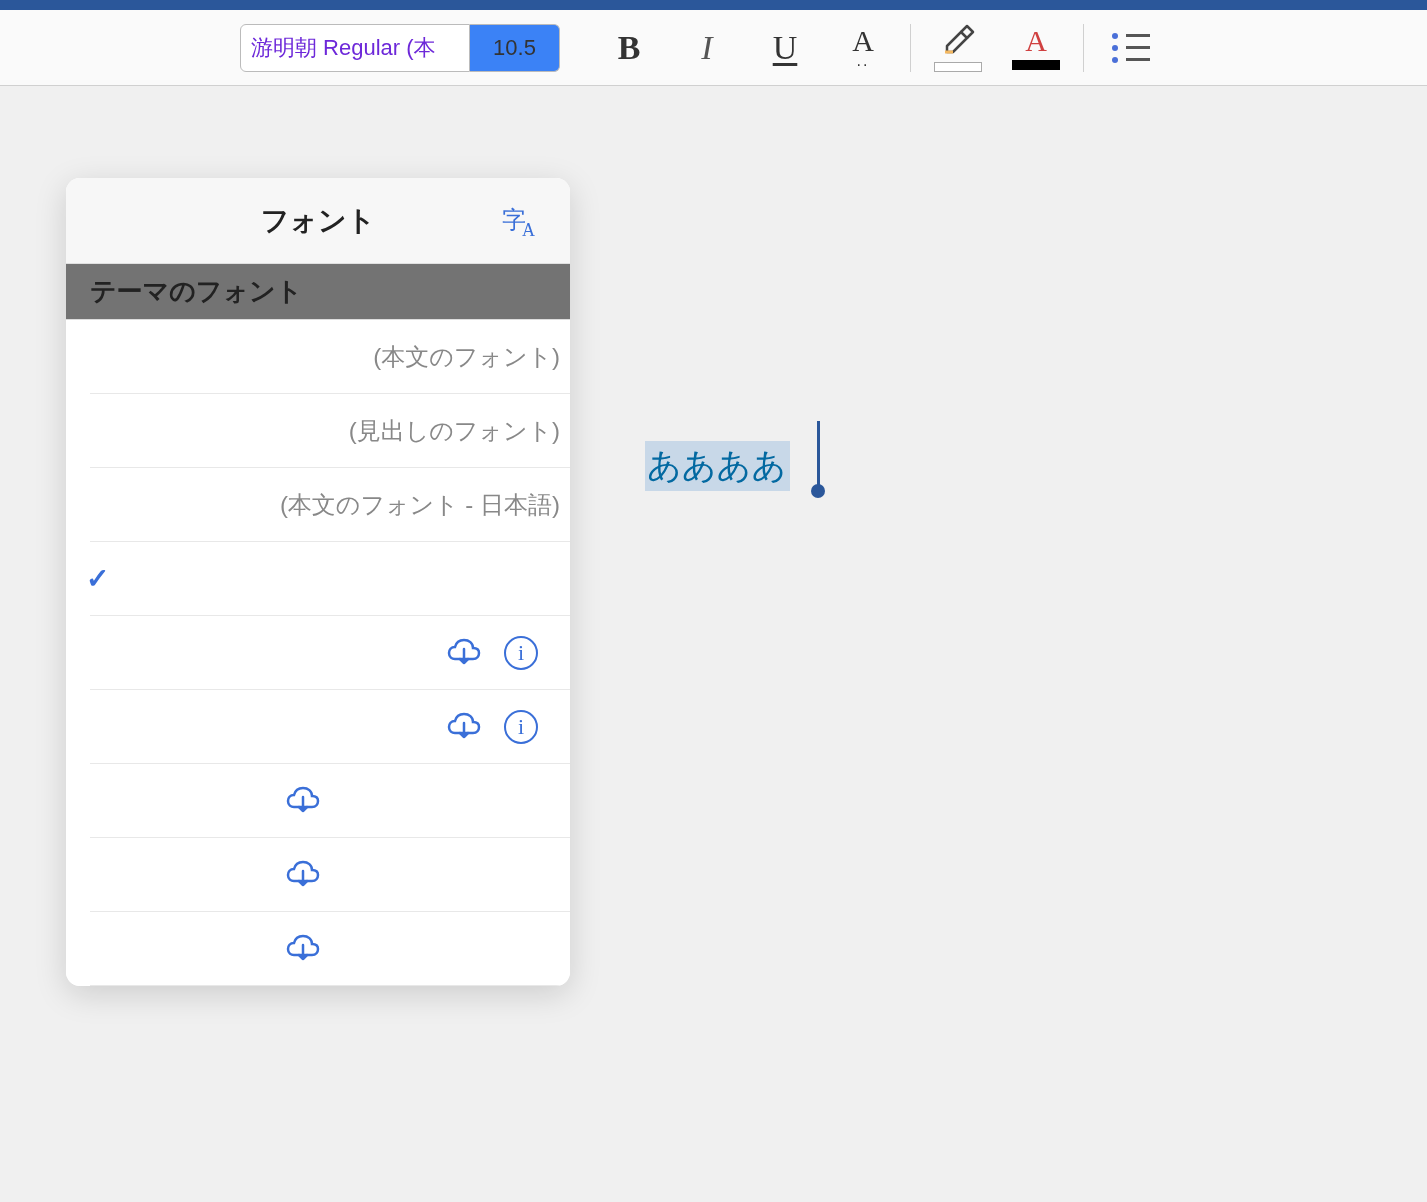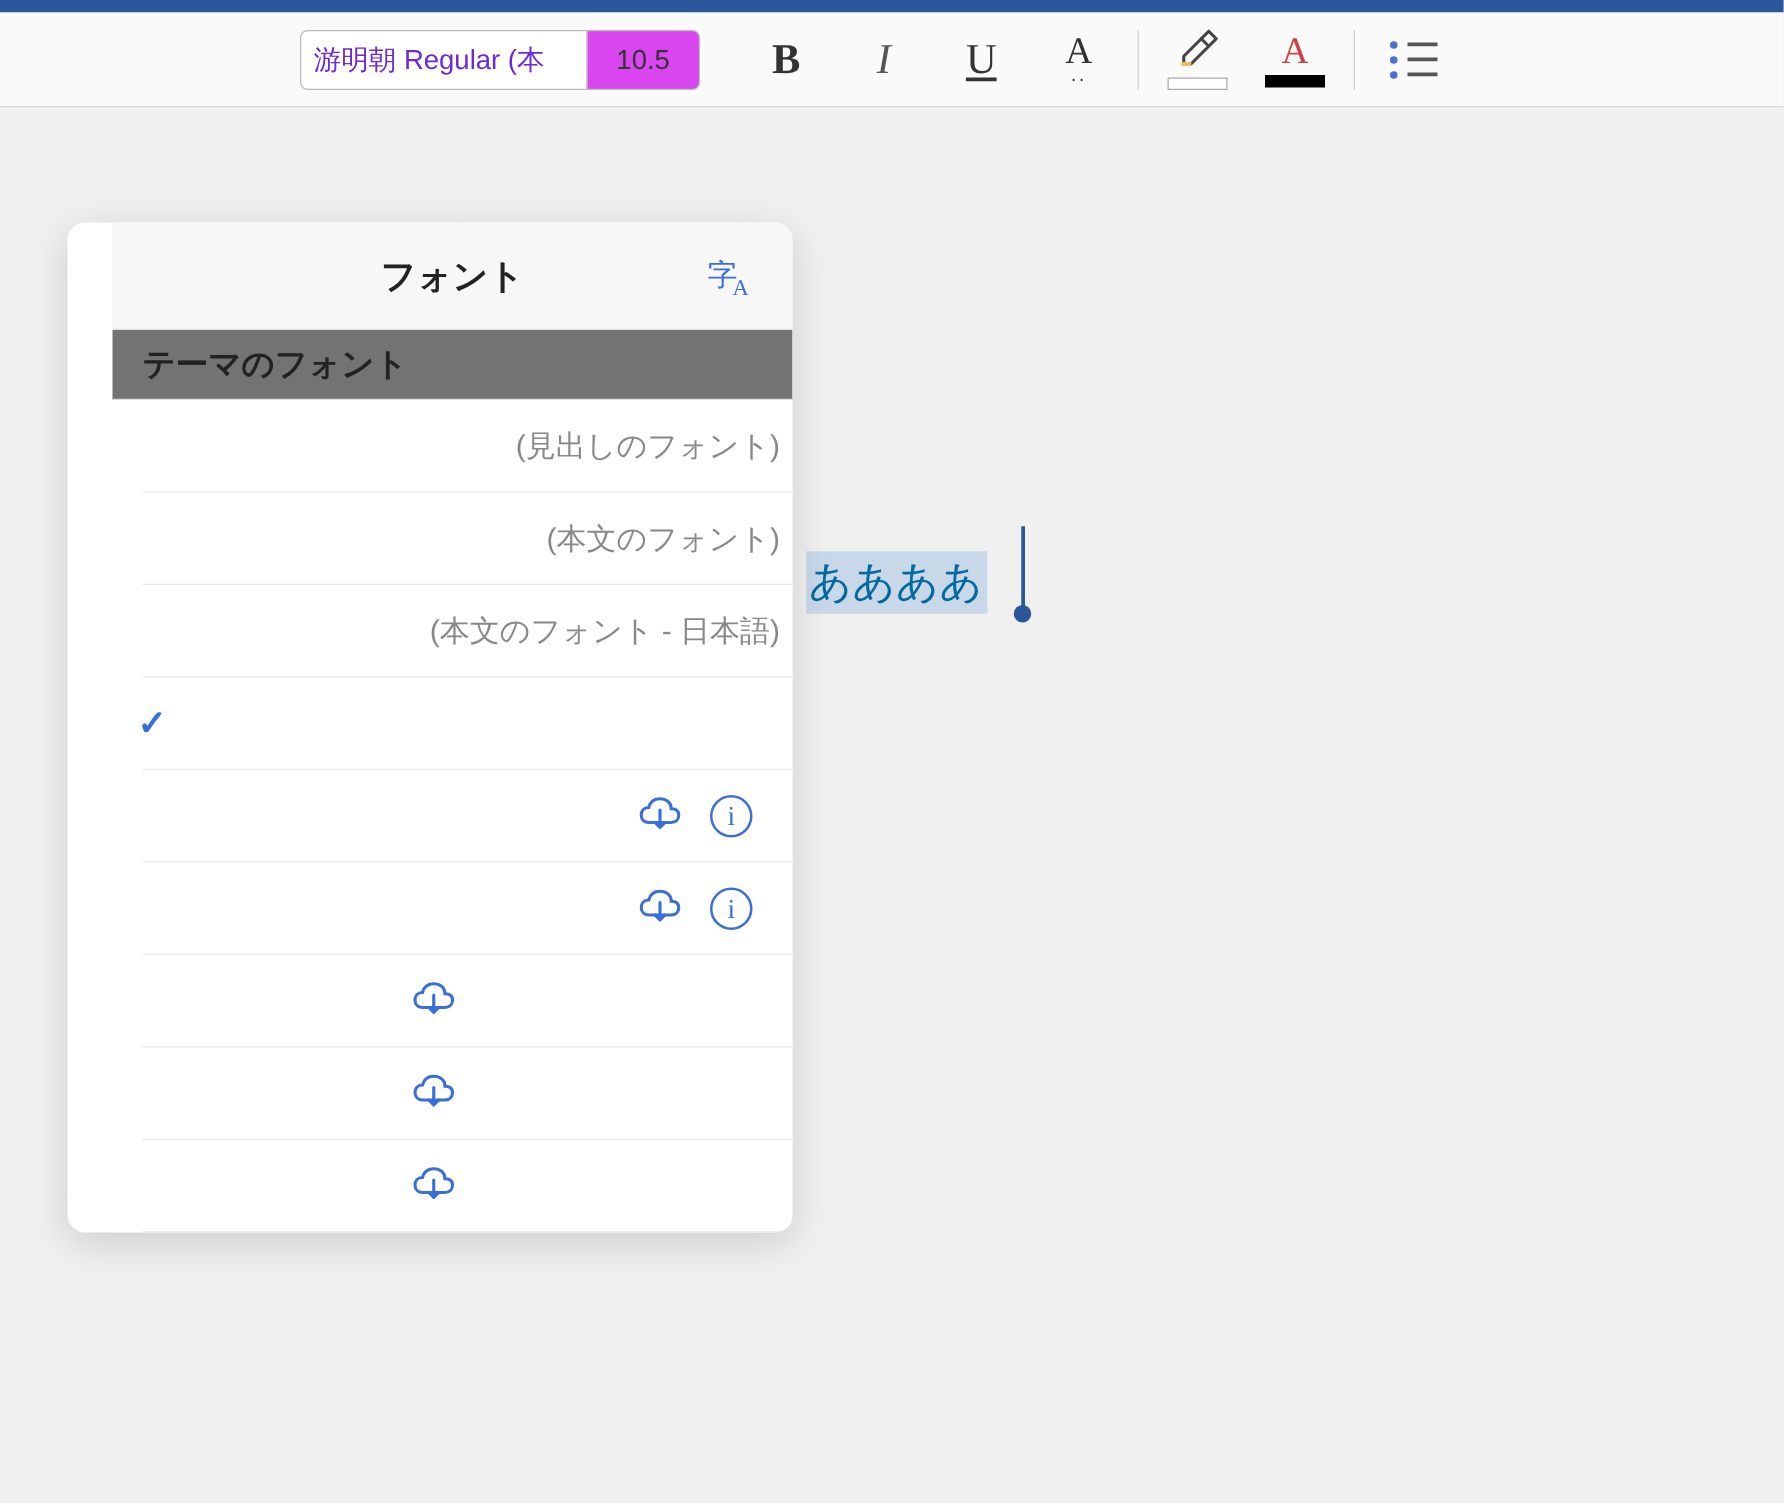--- a/index.html
+++ b/index.html
@@ -38,21 +38,21 @@
       white-space: nowrap;
       display: flex;
       align-items: center;
     }
     .font-size-input {
       height: 48px;
       width: 90px;
       border: 1px solid #bbb;
       border-left: none;
       border-radius: 0 6px 6px 0;
-      background: #d946ef;
+      background: #3b82f6;
       font-size: 22px;
       text-align: center;
       color: #333;
       display: flex;
       align-items: center;
       justify-content: center;
     }
     .toolbar-gap { width: 30px; }
     .toolbar-btn {
       width: 78px;
@@ -140,28 +140,27 @@
       width: 14px;
       height: 14px;
       border-radius: 50%;
       background: #2b579a;
       left: 811px;
       top: 398px;
     }
 
     .font-popover {
       position: absolute;
-      left: 54px;
+      left: 66px;
       top: 92px;
-      width: 580px;
+      width: 504px;
       background: #fff;
       border-radius: 14px;
       box-shadow: 0 8px 32px rgba(0,0,0,0.15);
       overflow: hidden;
-      padding-left: 36px;
     }
     .popover-arrow {
       position: absolute;
       top: -10px;
       left: 288px;
       width: 0; height: 0;
       border-left: 14px solid transparent;
       border-right: 14px solid transparent;
       border-bottom: 14px solid #f7f7f7;
     }
@@ -315,24 +314,24 @@
         <svg width="40" height="36" viewBox="0 0 40 36">
           <text x="2" y="22" font-size="24" fill="#3a6fd8" font-family="sans-serif">字</text>
           <text x="22" y="30" font-size="18" fill="#3a6fd8" font-family="Georgia">A</text>
         </svg>
       </span>
     </div>
 
     <div class="section-header">テーマのフォント</div>
     <div class="font-list">
       <div class="font-item">
+        <span class="font-item-label">(本文のフォント)</span>
+      </div>
+      <div class="font-item">
         <span class="font-item-label">(見出しのフォント)</span>
-      </div>
-      <div class="font-item">
-        <span class="font-item-label">(本文のフォント)</span>
       </div>
       <div class="font-item">
         <span class="font-item-label">(本文のフォント - 日本語)</span>
       </div>
       <div class="font-item">
         <span class="checkmark">✓</span>
       </div>
     </div>
 
     <div class="font-list">

